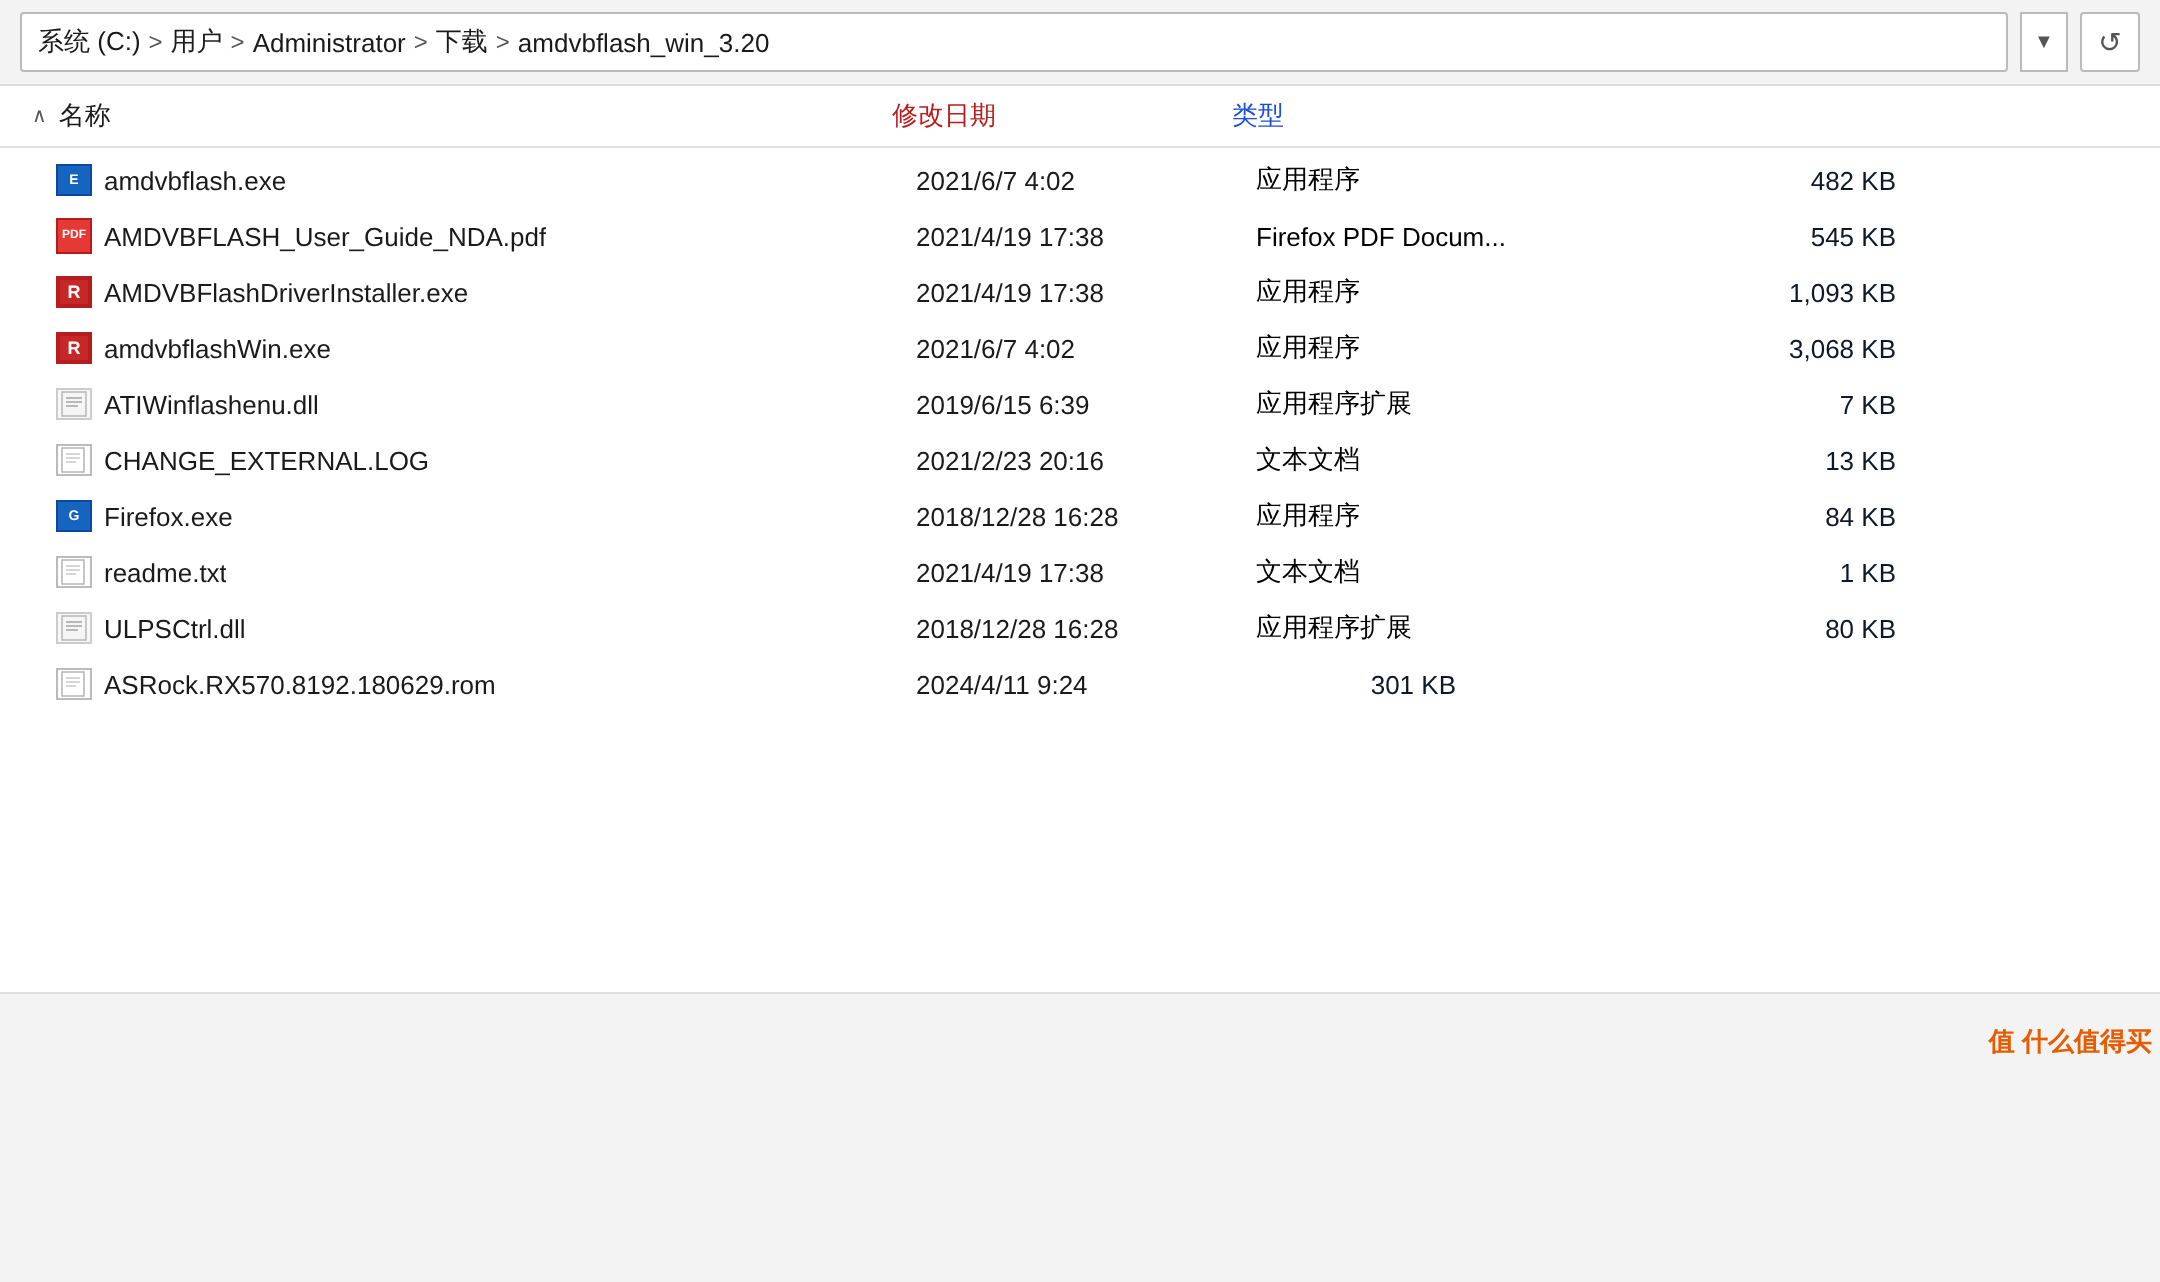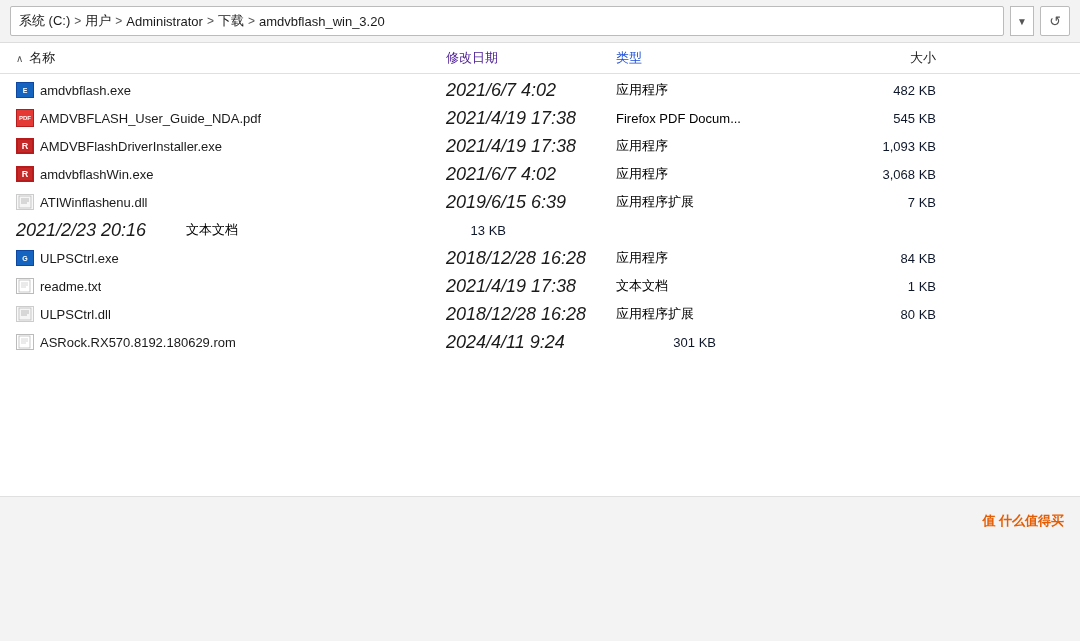--- a/index.html
+++ b/index.html
@@ -101,21 +101,21 @@
       gap: 6px;
       font-size: 13px;
       color: #1a1a1a;
       cursor: pointer;
       padding: 6px 0;
     }
 
     .col-date {
       flex: 0 0 170px;
       font-size: 13px;
-      color: #4c1d95;
+      color: #b91c1c;
       padding: 6px 0;
     }
 
     .col-type {
       flex: 0 0 220px;
       font-size: 13px;
       color: #1d4ed8;
       padding: 6px 0;
     }
 
@@ -131,20 +131,21 @@
       font-size: 10px;
       color: #555;
     }
 
     
     .file-list {
       flex: 1;
       overflow-y: auto;
       background: #fff;
       padding: 2px 0;
+      margin-left: 12px;
     }
 
     .file-row {
       display: flex;
       align-items: center;
       padding: 2px 16px;
       min-height: 28px;
       cursor: default;
     }
 
@@ -257,24 +258,23 @@
 
     .file-name {
       font-size: 13px;
       white-space: nowrap;
       overflow: hidden;
       text-overflow: ellipsis;
     }
 
     .file-date {
       flex: 0 0 170px;
-      font-size: 18px;
+      font-size: 13px;
       color: #1a1a1a;
       white-space: nowrap;
-      font-style: italic;
     }
 
     .file-type {
       flex: 0 0 220px;
       font-size: 13px;
       color: #000000;
       white-space: nowrap;
       overflow: hidden;
       text-overflow: ellipsis;
     }
@@ -288,21 +288,21 @@
     }
 
     
     .bottom-bar {
       height: 48px;
       background: #f3f3f3;
       border-top: 1px solid #e0e0e0;
       display: flex;
       align-items: center;
       justify-content: flex-end;
-      padding: 0 16px;
+      padding: 0 4px;
       text-align: center;
     }
 
     .watermark {
       font-size: 13px;
       color: #888;
     }
 
     .watermark span {
       color: #e65c00;
@@ -350,23 +350,20 @@
     <div class="col-name">
       <span class="sort-arrow">∧</span>
       <span>名称</span>
     </div>
     <div class="col-date">
       <span>修改日期</span>
     </div>
     <div class="col-type">
       <span>类型</span>
     </div>
-    <div class="col-size">
-      <span>大小</span>
-    </div>
   </div>
 
   <div class="file-list" id="file-list-container">
   <div class="file-row">
       <div class="file-icon-name">
         <div class="file-icon">
           <div class="icon-exe-blue" style="font-size:7px;font-weight:bold;color:white;">E</div>
         </div>
         <span class="file-name">amdvbflash.exe</span>
       </div>
@@ -419,47 +416,60 @@
                   </svg>
                 </div>
         </div>
         <span class="file-name">ATIWinflashenu.dll</span>
       </div>
       <div class="file-date">2019/6/15 6:39</div>
       <div class="file-type">应用程序扩展</div>
       <div class="file-size">7 KB</div>
     </div>
       <div class="file-row">
-      <div class="file-date">2021/2/23 20:16</div>
-      <div class="file-type">文本文档</div>
-      <div class="file-size">13 KB</div>
-    </div>
-      <div class="file-row">
-      <div class="file-icon-name">
-        <div class="file-icon">
-          <div class="icon-gopinfo" style="font-size:7px;font-weight:bold;color:white;background:#1565c0;border:1px solid #0d47a1;">G</div>
-        </div>
-        <span class="file-name">ULPSCtrl.exe</span>
-      </div>
-      <div class="file-date">2018/12/28 16:28</div>
-      <div class="file-type">应用程序</div>
-      <div class="file-size">84 KB</div>
-    </div>
-      <div class="file-row">
       <div class="file-icon-name">
         <div class="file-icon">
           <div class="icon-log">
                   <svg width="14" height="14" viewBox="0 0 14 14">
                     <rect x="1" y="1" width="11" height="12" fill="#fff" stroke="#bbb" stroke-width="0.8"></rect>
                     <line x1="3" y1="4" x2="10" y2="4" stroke="#ccc" stroke-width="0.8"></line>
                     <line x1="3" y1="6" x2="10" y2="6" stroke="#ccc" stroke-width="0.8"></line>
                     <line x1="3" y1="8" x2="8" y2="8" stroke="#ccc" stroke-width="0.8"></line>
                   </svg>
                 </div>
         </div>
+        <span class="file-name">CHANGE_EXTERNAL.LOG</span>
+      </div>
+      <div class="file-date">2021/2/23 20:16</div>
+      <div class="file-type">文本文档</div>
+      <div class="file-size">13 KB</div>
+    </div>
+      <div class="file-row">
+      <div class="file-icon-name">
+        <div class="file-icon">
+          <div class="icon-gopinfo" style="font-size:7px;font-weight:bold;color:white;background:#1565c0;border:1px solid #0d47a1;">G</div>
+        </div>
+        <span class="file-name">Firefox.exe</span>
+      </div>
+      <div class="file-date">2018/12/28 16:28</div>
+      <div class="file-type">应用程序</div>
+      <div class="file-size">84 KB</div>
+    </div>
+      <div class="file-row">
+      <div class="file-icon-name">
+        <div class="file-icon">
+          <div class="icon-log">
+                  <svg width="14" height="14" viewBox="0 0 14 14">
+                    <rect x="1" y="1" width="11" height="12" fill="#fff" stroke="#bbb" stroke-width="0.8"></rect>
+                    <line x1="3" y1="4" x2="10" y2="4" stroke="#ccc" stroke-width="0.8"></line>
+                    <line x1="3" y1="6" x2="10" y2="6" stroke="#ccc" stroke-width="0.8"></line>
+                    <line x1="3" y1="8" x2="8" y2="8" stroke="#ccc" stroke-width="0.8"></line>
+                  </svg>
+                </div>
+        </div>
         <span class="file-name">readme.txt</span>
       </div>
       <div class="file-date">2021/4/19 17:38</div>
       <div class="file-type">文本文档</div>
       <div class="file-size">1 KB</div>
     </div>
       <div class="file-row">
       <div class="file-icon-name">
         <div class="file-icon">
           <div class="icon-dll" style="border:1px solid #ccc;background:#f8f8f8;">

